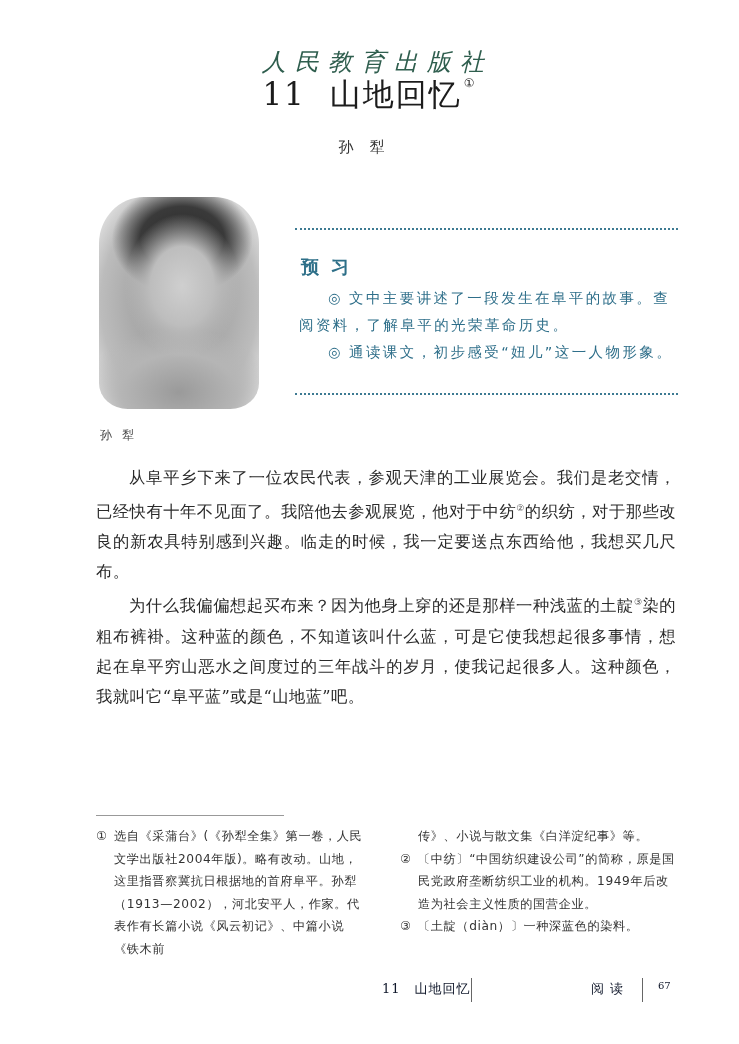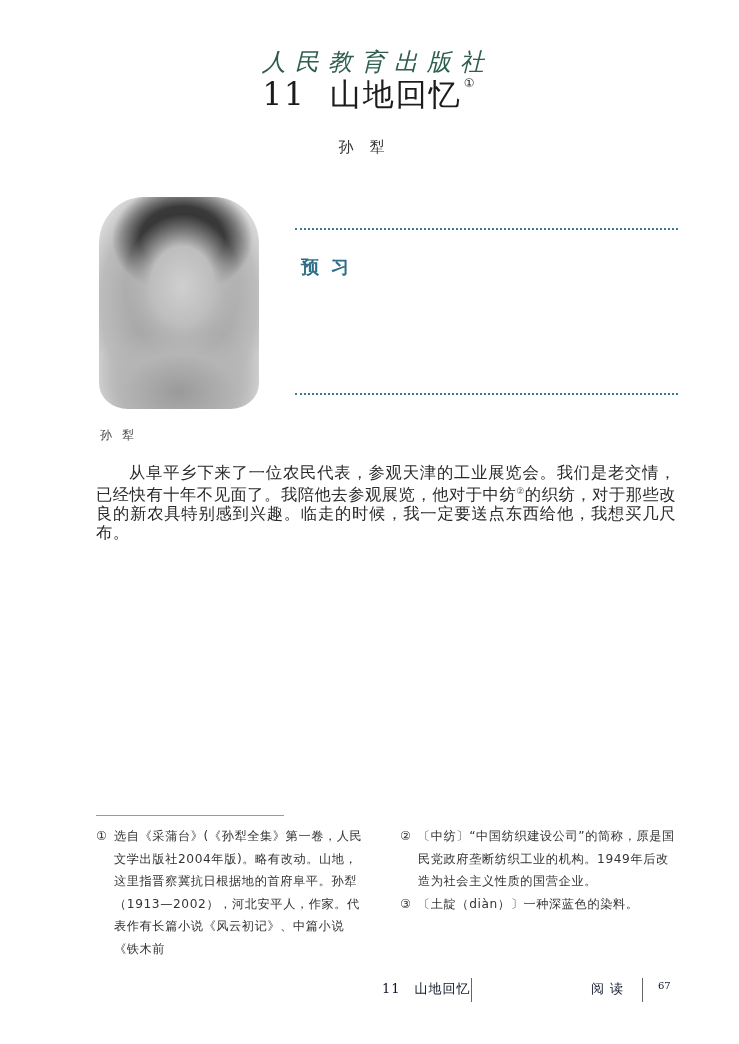--- a/index.html
+++ b/index.html
@@ -53,21 +53,21 @@
     .preview-body {
       position: absolute; left: 4px; top: 57px; width: 377px;
       font-size: 14.5px; line-height: 27px; letter-spacing: 2.4px; color: #2f6f8a;
       font-family: "DejaVu Sans", sans-serif;
     }
     .preview-body p { text-indent: 29px; }
     .preview-body .bullet { margin-right: 6px; }
 
     .main-text {
       position: absolute; left: 96px; top: 463px; width: 580px;
-      font-size: 16.3px; line-height: 19px; color: #2a2a2a; letter-spacing: 0.4px;
+      font-size: 16.3px; line-height: 30px; color: #2a2a2a; letter-spacing: 0.4px;
       text-align: justify;
     }
     .main-text p { text-indent: 33px; }
     .main-text sup { font-size: 9px; color: #444; }
 
     .footnote-rule { position: absolute; left: 96px; top: 815px; width: 188px; border-top: 1px solid #999; }
 
     .footnotes {
       position: absolute; top: 825px; font-size: 12.2px; line-height: 22.5px; color: #333; letter-spacing: 0.6px;
       font-family: "DejaVu Sans", sans-serif;
@@ -98,37 +98,43 @@
 </div>
 
 <div class="author">孙犁</div>
 
 <div class="portrait"></div>
 <div class="portrait-caption">孙犁</div>
 
 <div class="preview">
   <div class="dotted top"></div>
   <div class="preview-heading">预习</div>
+  <div class="preview-body">
+    <p><span class="bullet">◎</span><span>文中主要讲述了一段发生在阜平的故事。查阅资料，了解阜平的光荣革命历史。</span></p>
+    <p><span class="bullet">◎</span><span>通读课文，初步感受“妞儿”这一人物形象。</span></p>
+  </div>
   <div class="dotted bottom"></div>
 </div>
 
 <div class="main-text">
   <p><span>从阜平乡下来了一位农民代表，参观天津的工业展览会。我们是老交情，已经快有十年不见面了。我陪他去参观展览，他对于中纺</span><sup>②</sup><span>的织纺，对于那些改良的新农具特别感到兴趣。临走的时候，我一定要送点东西给他，我想买几尺布。</span></p>
+  <p><span>为什么我偏偏想起买布来？因为他身上穿的还是那样一种浅蓝的土靛</span><sup>③</sup><span>染的粗布裤褂。这种蓝的颜色，不知道该叫什么蓝，可是它使我想起很多事情，想起在阜平穷山恶水之间度过的三年战斗的岁月，使我记起很多人。这种颜色，我就叫它“阜平蓝”或是“山地蓝”吧。</span></p>
 </div>
 
 <div class="footnote-rule"></div>
 
 <div class="footnotes col1">
   <div class="fn">
     <span class="mark">①</span>
     <span class="txt">选自《采蒲台》(《孙犁全集》第一卷，人民文学出版社2004年版)。略有改动。山地，这里指晋察冀抗日根据地的首府阜平。孙犁（1913—2002），河北安平人，作家。代表作有长篇小说《风云初记》、中篇小说《铁木前</span>
   </div>
 </div>
 
 <div class="footnotes col2">
+  <div class="fn-cont">传》、小说与散文集《白洋淀纪事》等。</div>
   <div class="fn">
     <span class="mark">②</span>
     <span class="txt">〔中纺〕“中国纺织建设公司”的简称，原是国民党政府垄断纺织工业的机构。1949年后改造为社会主义性质的国营企业。</span>
   </div>
   <div class="fn">
     <span class="mark">③</span>
     <span class="txt">〔土靛（diàn）〕一种深蓝色的染料。</span>
   </div>
 </div>
 

